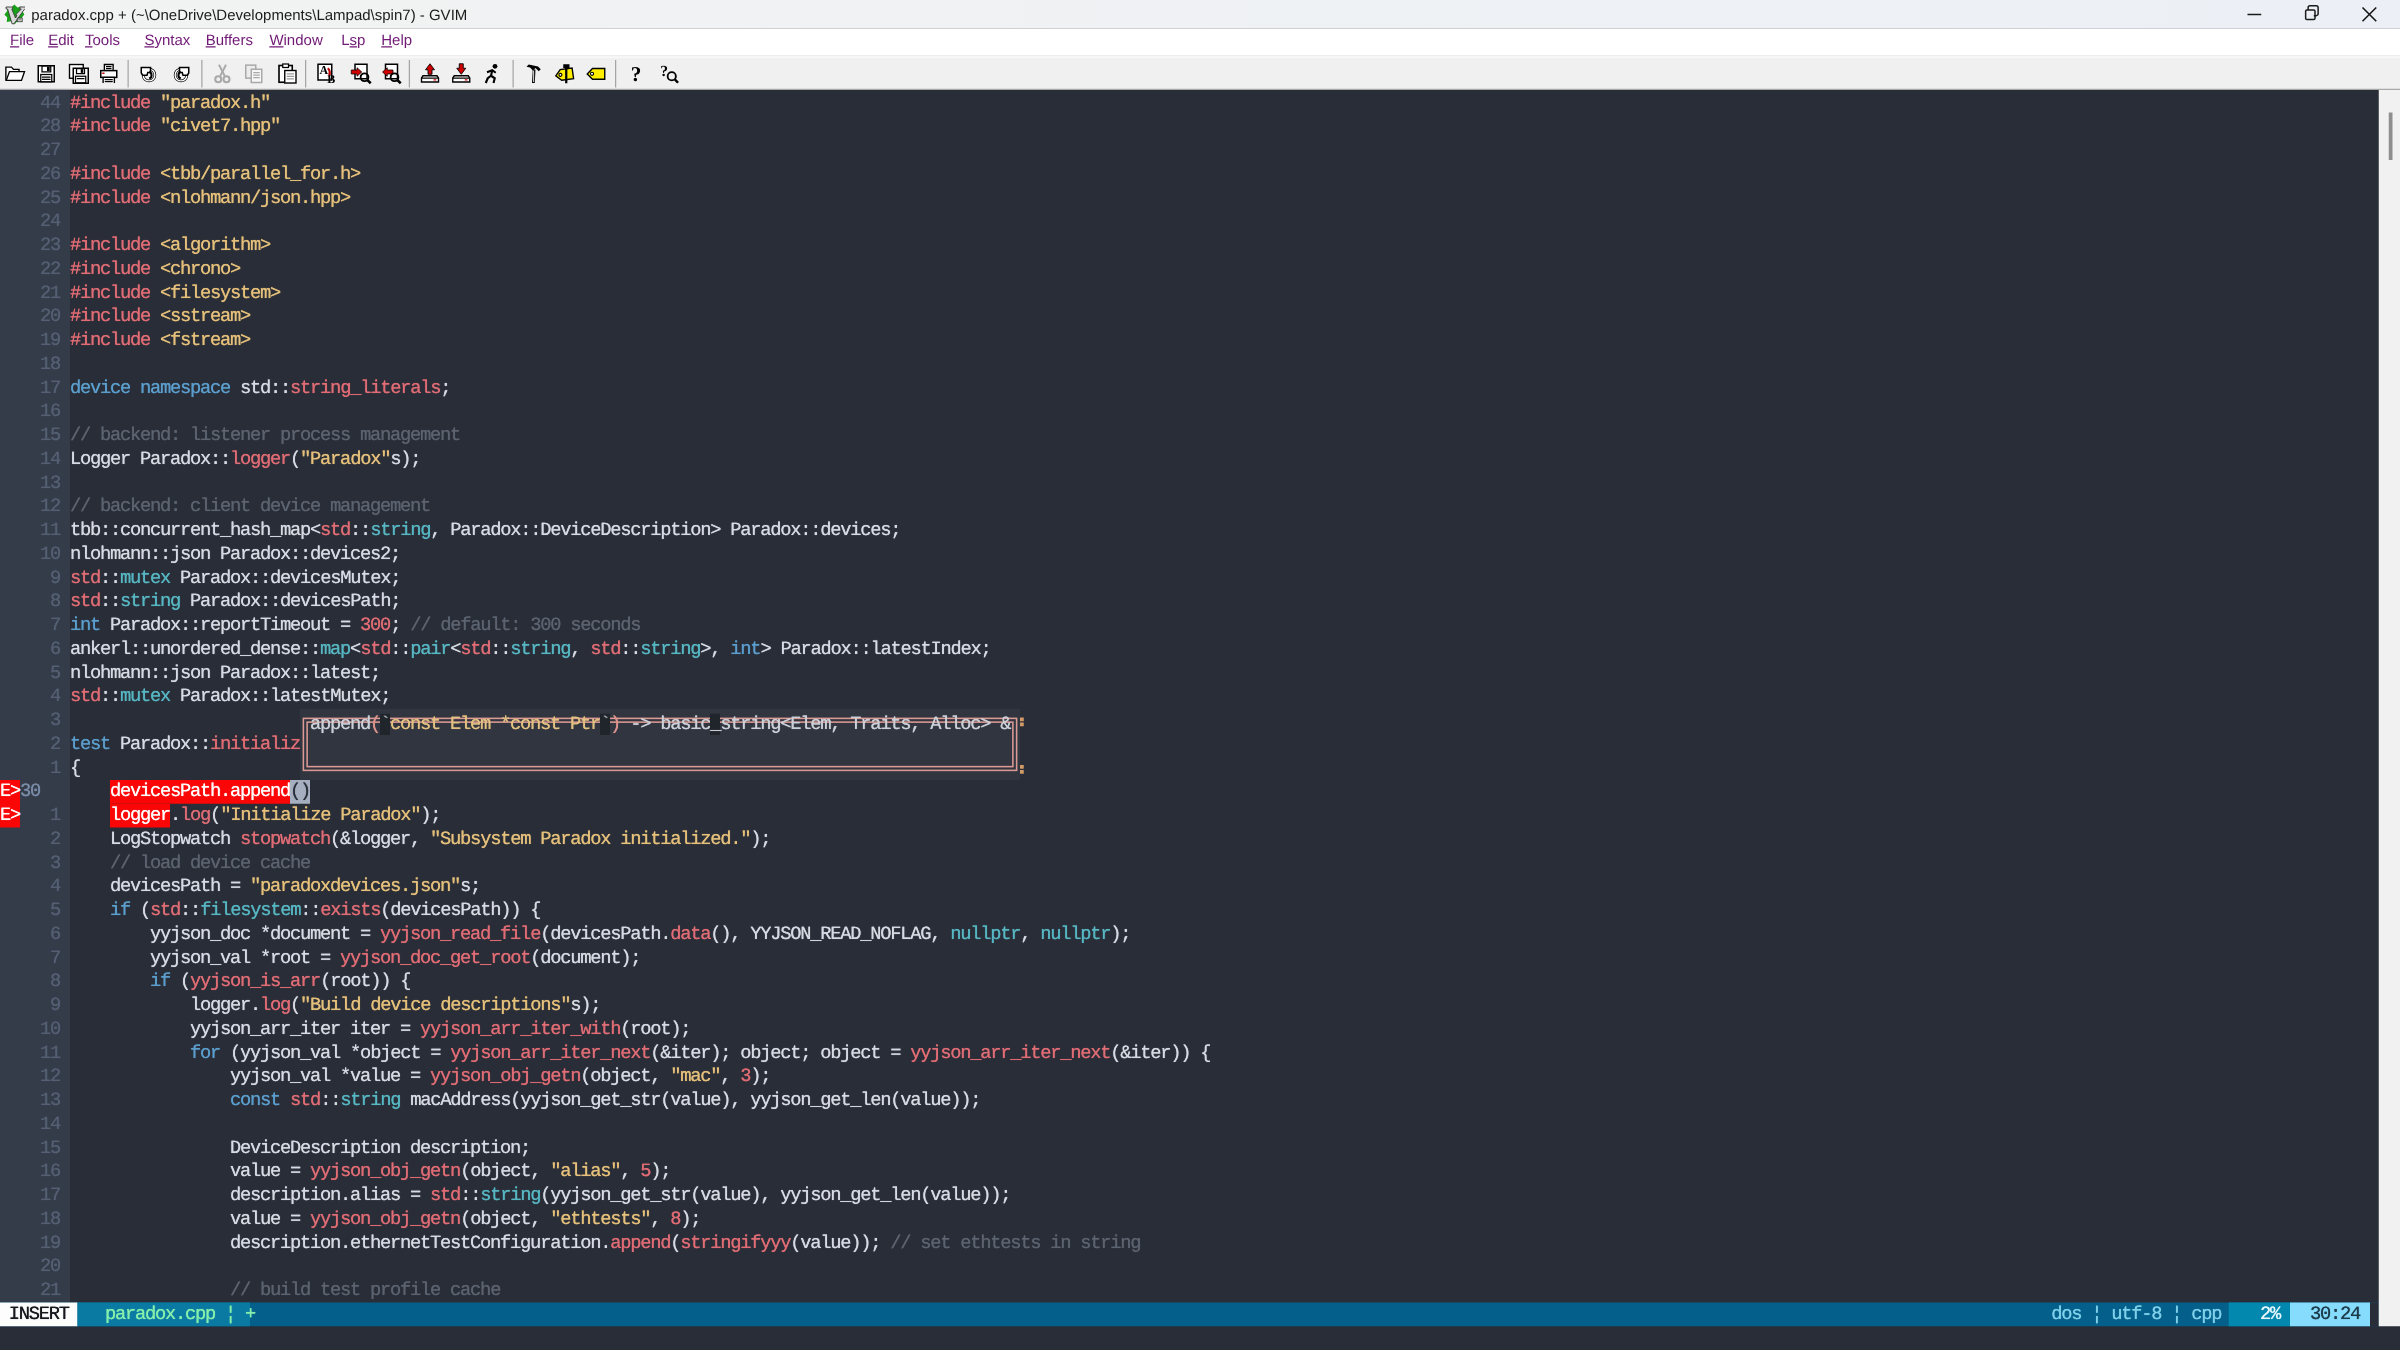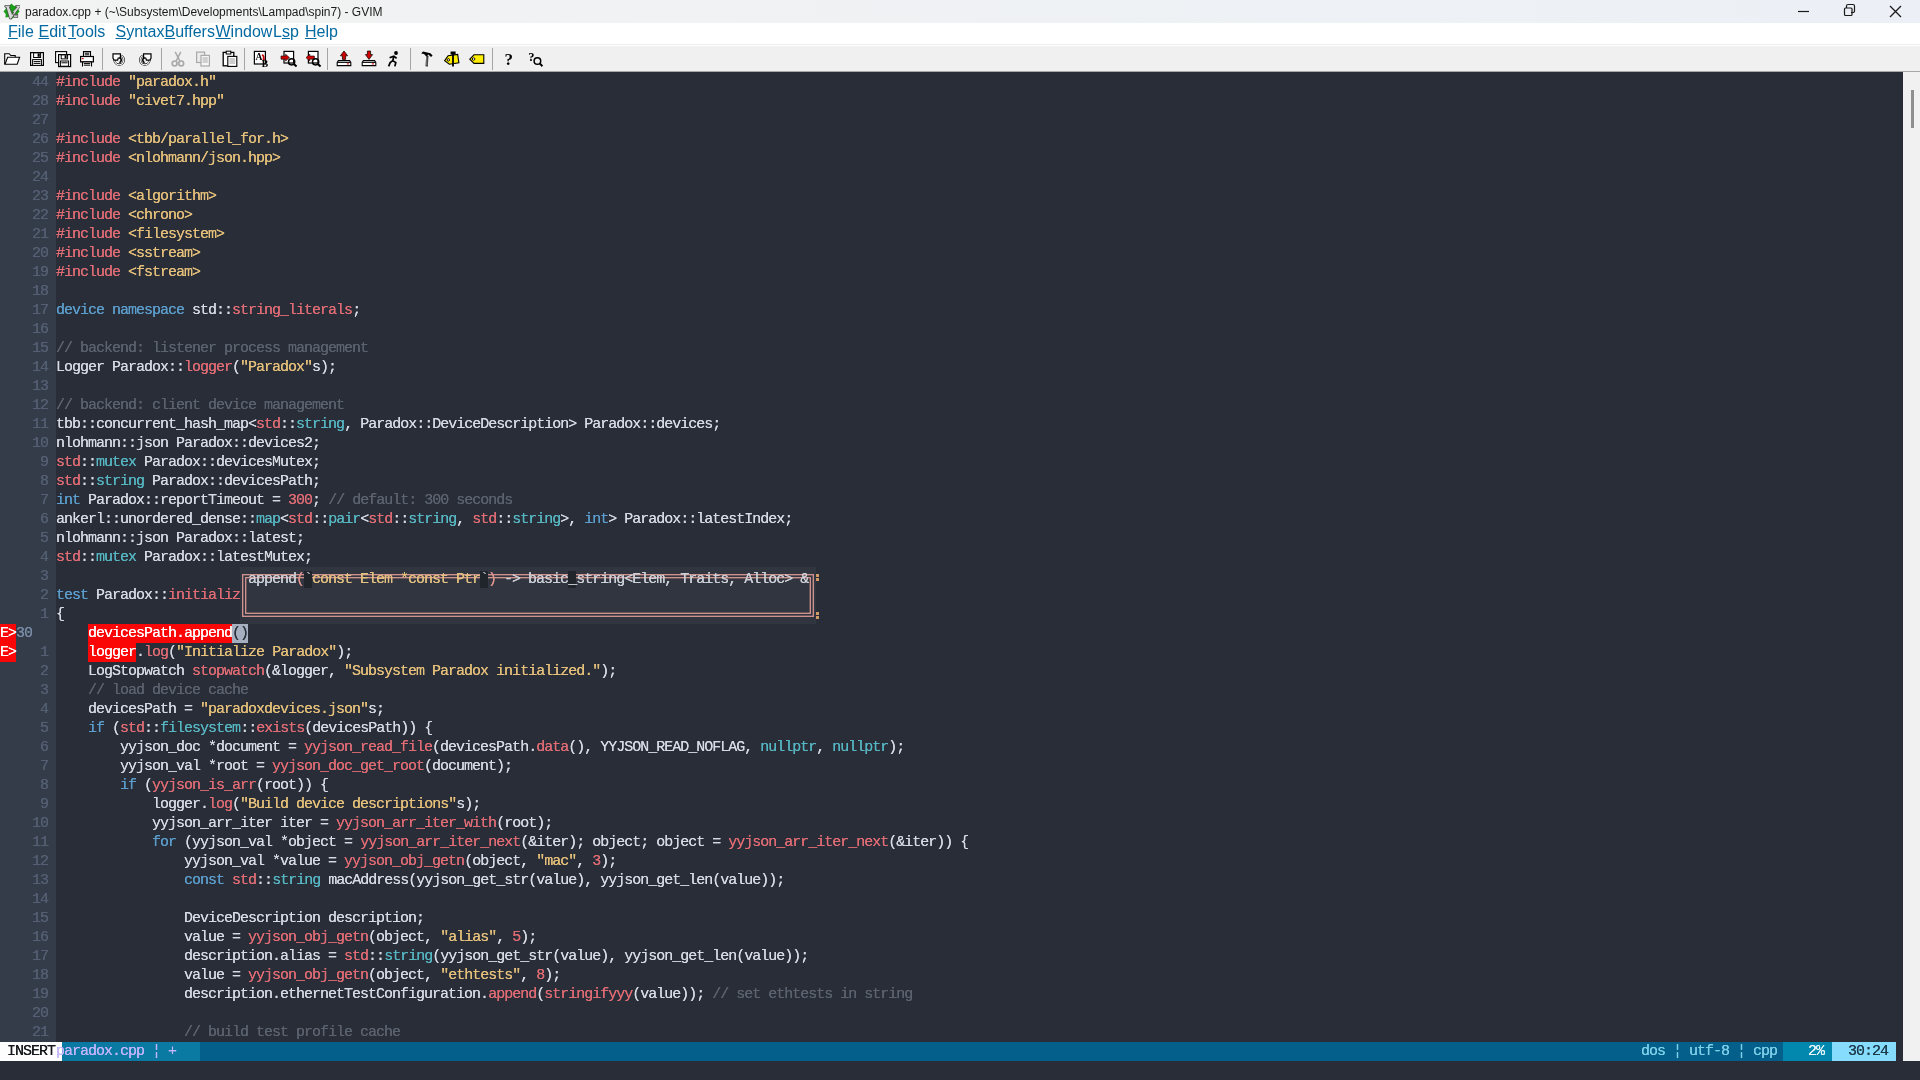--- a/index.html
+++ b/index.html
@@ -1,19 +1,19 @@
 <!DOCTYPE html>
 <html><head><meta charset="utf-8"><style>
 *{margin:0;padding:0;box-sizing:border-box}
 html,body{width:1920px;height:1080px;overflow:hidden;background:#292d37;font-family:"Liberation Sans",sans-serif}
 .mono{font-family:"Liberation Mono",monospace;font-size:15px;line-height:19px;letter-spacing:-1px;white-space:pre;text-shadow:0 0 0.6px currentColor}
 #title{position:absolute;left:0;top:0;width:1920px;height:23px;background:linear-gradient(90deg,#f2f3f2,#ecf0f6)}
 #ttxt{position:absolute;left:25px;top:0;height:23px;line-height:24px;font-size:12px;color:#1b1b1b}
 #menubar{position:absolute;left:0;top:23px;width:1920px;height:22px;background:#ffffff;border-bottom:1px solid #ededee}
-.mi{position:absolute;top:0;height:22px;line-height:18.5px;font-size:16px;color:#0369a1}
+.mi{position:absolute;top:0;height:22px;line-height:18.5px;font-size:12px;color:#701a75}
 .mi u{text-decoration:underline}
 #toolbar{position:absolute;left:0;top:45px;width:1920px;height:27px;background:#f0f0f0;border-top:1px solid #fff;border-bottom:1px solid #a8a8a8}
 .tbi{position:absolute;top:4px;width:18px;height:18px}
 .tsep{position:absolute;top:2px;width:1px;height:22px;background:#a5a5a5}
 #editor{position:absolute;left:0;top:72px;width:1903px;height:1008px;background:#292d37}
 #gutter{position:absolute;left:0;top:0;width:56px;height:970px;background:#353c49}
 #codepre{position:absolute;left:0;top:1px;color:#d6dae2}
 i{font-style:normal}
 .r{color:#e06c75}.y{color:#e5c07b}.c{color:#56b6c2}.b{color:#5b9ecd}.g{color:#5c6370}
 .n{color:#545f73}.cn{color:#7a8da8}
@@ -30,21 +30,21 @@
 #thumb{position:absolute;left:8px;top:18px;width:3px;height:38px;background:#8f8f8f}
 </style></head>
 <body>
 <div id="title">
     <svg width="17" height="17" viewBox="0 0 17 17" style="position:absolute;left:3px;top:3px">
       <polygon points="8.5,0.5 11,3 14,2.2 14.8,5.8 16.5,8.5 14.5,11 14.6,14.6 11,14 8.5,16.5 6,14 2.4,14.6 2.8,11 0.5,8.5 2.8,5.8 2.2,2.8 6,3" fill="#18a018"></polygon>
       <path d="M1.8 2.6 h5.4 v1.6 h-0.8 l3 7.2 1.2-2.2 -1-0.4 4.4-4.6 h-1.2 v-1.6 h4.6 v1.6 l-1 0.4 -8.2 11.4 h-1.6 l-3.4-11.6 -1.4-0.4 z" fill="#d8d8d8" stroke="#3a3a3a" stroke-width="0.7"></path>
       <rect x="10.8" y="11.4" width="4" height="3" fill="#c8c8c8" stroke="#3a3a3a" stroke-width="0.6"></rect>
       <line x1="11.5" y1="12.4" x2="14" y2="12.4" stroke="#555" stroke-width="0.5"></line>
     </svg>
-    <div id="ttxt">paradox.cpp + (~\Subsystem\Developments\Lampad\spin7) - GVIM</div>
+    <div id="ttxt">paradox.cpp + (~\OneDrive\Developments\Lampad\spin7) - GVIM</div>
     <svg width="140" height="23" viewBox="0 0 140 23" style="position:absolute;left:1780px;top:0">
       <line x1="18" y1="11.5" x2="29" y2="11.5" stroke="#1a1a1a" stroke-width="1.2"></line>
       <rect x="64.5" y="8" width="7.5" height="7.5" fill="none" stroke="#1a1a1a" stroke-width="1.2" rx="1"></rect>
       <path d="M66.5 8 V6 a1.5 1.5 0 0 1 1.5-1.5 h5 a1.5 1.5 0 0 1 1.5 1.5 v5 a1.5 1.5 0 0 1 -1.5 1.5 h-2" fill="none" stroke="#1a1a1a" stroke-width="1.2"></path>
       <path d="M110 6 l11 11 M121 6 l-11 11" stroke="#1a1a1a" stroke-width="1.3"></path>
     </svg>
   </div>
 <div id="menubar">
     <div class="mi" style="left:8px"><u>F</u>ile</div>
     <div class="mi" style="left:38.5px"><u>E</u>dit</div>
@@ -264,20 +264,20 @@
       <div style="position:absolute;left:576px;top:49px;width:3px;height:3px;background:#d19a66"></div>
     </div>
 </div>
 <div id="status">
     <div class="sseg" style="left:0;width:62px;background:#fdfdfd"></div>
     <div class="sseg" style="left:62px;width:138px;background:#0b7aa2"></div>
     <div class="sseg" style="left:1783px;width:49px;background:#0287ae"></div>
     <div class="sseg" style="left:1832px;width:64px;background:#85dcfc"></div>
     <div class="sseg" style="left:1896px;width:7px;background:#292d37"></div>
     <div class="sseg mono" style="left:7px;color:#15171c">INSERT</div>
-    <div class="sseg mono" style="left:56px;color:#c4b5fd">paradox.cpp ¦ +</div>
+    <div class="sseg mono" style="left:84px;color:#86efac">paradox.cpp ¦ +</div>
     <div class="sseg mono" style="left:1641px;color:#7fd0ea">dos ¦ utf-8 ¦ cpp</div>
     <div class="sseg mono" style="left:1808px;color:#e8f7fc">2%</div>
     <div class="sseg mono" style="left:1848px;color:#1c3a4a">30:24</div>
   </div>
 <div id="scroll">
     <div id="thumb"></div>
   </div>
 
 </body></html>

